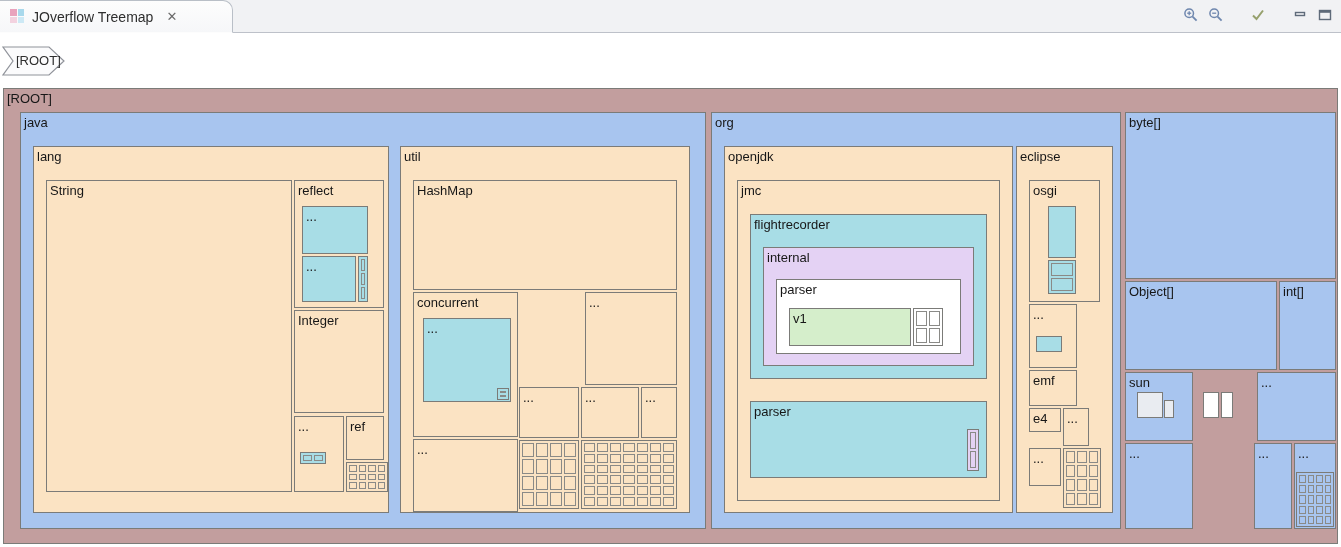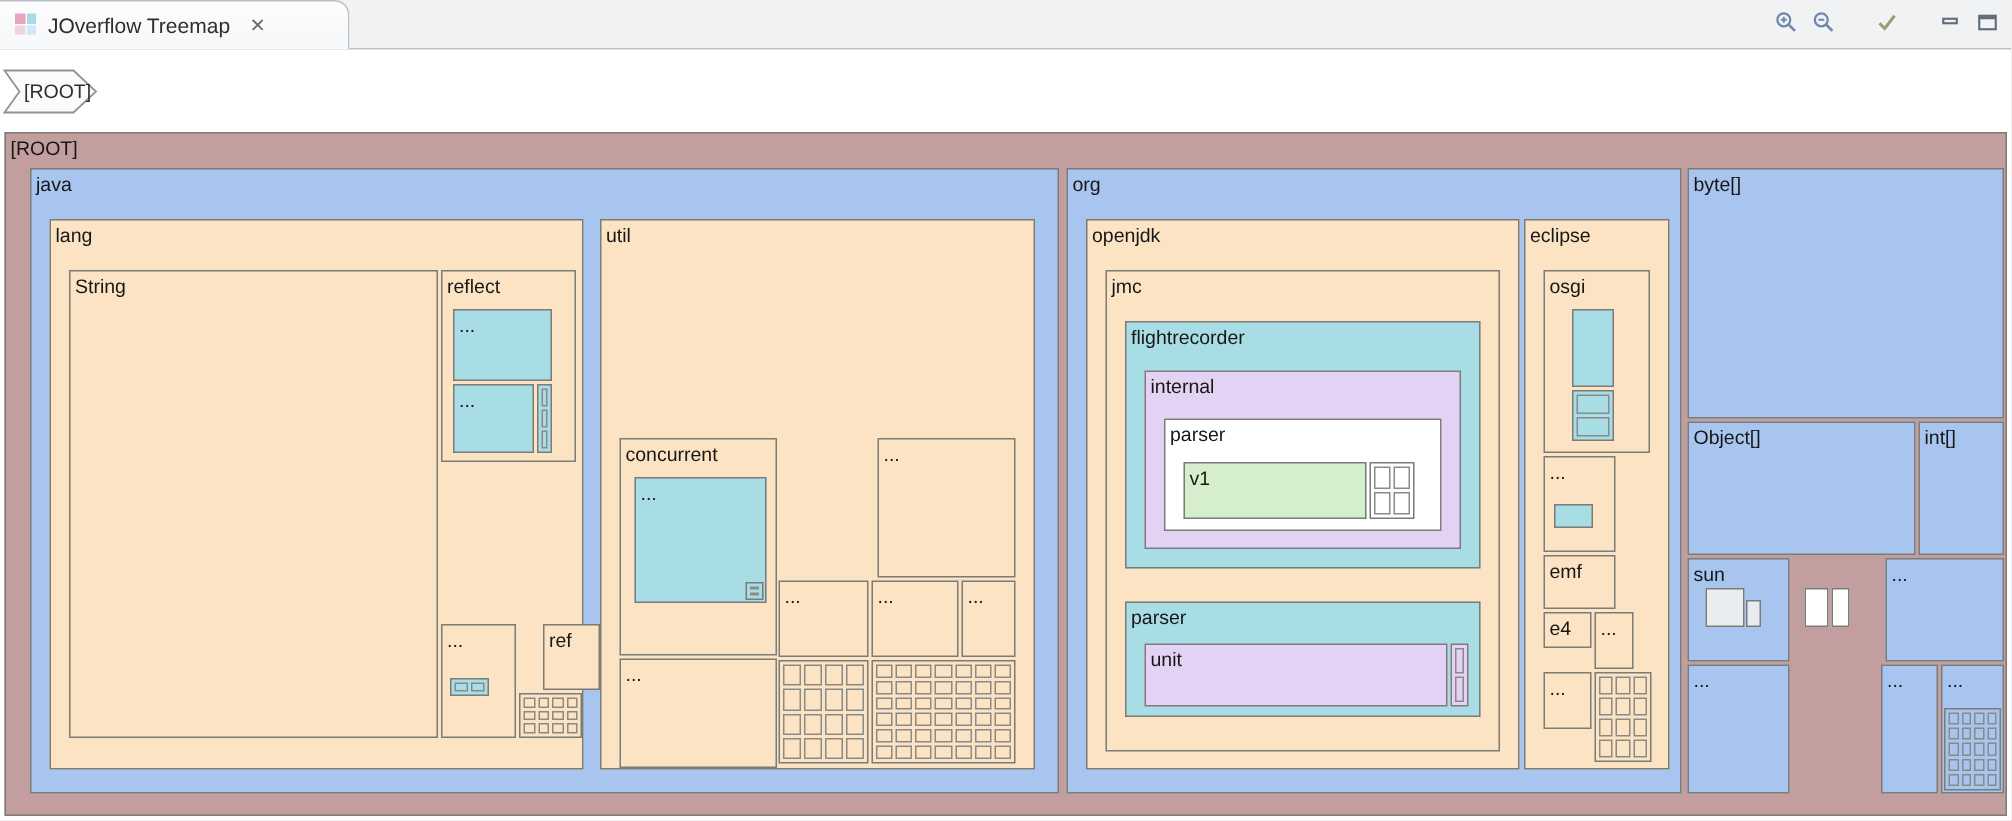--- a/index.html
+++ b/index.html
@@ -113,50 +113,56 @@
       <div class="tm-node" style="left: 302px; top: 256px; width: 54px; height: 46px; background: rgb(168, 221, 230);">
         <span class="tm-label">...</span>
       </div>
       <div class="tm-node" style="left: 358px; top: 256px; width: 10px; height: 46px; background: rgb(168, 221, 230);">
         <div class="tm-grid" style="grid-template-rows: repeat(3, 1fr); grid-template-columns: repeat(1, 1fr);">
           <div class="tm-cell" style="background: rgb(168, 221, 230);"></div>
           <div class="tm-cell" style="background: rgb(168, 221, 230);"></div>
           <div class="tm-cell" style="background: rgb(168, 221, 230);"></div>
         </div>
       </div>
+      <div class="tm-node" style="left: 294px; top: 310px; width: 90px; height: 103px; background: rgb(251, 227, 195);">
+        <span class="tm-label">Integer</span>
+      </div>
       <div class="tm-node" style="left: 294px; top: 416px; width: 50px; height: 76px; background: rgb(251, 227, 195);">
         <span class="tm-label">...</span>
       </div>
       <div class="tm-node" style="left: 300px; top: 452px; width: 26px; height: 12px; background: rgb(168, 221, 230);">
         <div class="tm-grid" style="grid-template-rows: repeat(1, 1fr); grid-template-columns: repeat(2, 1fr);">
           <div class="tm-cell" style="background: rgb(168, 221, 230);"></div>
           <div class="tm-cell" style="background: rgb(168, 221, 230);"></div>
         </div>
       </div>
-      <div class="tm-node" style="left: 362px; top: 416px; width: 38px; height: 44px; background: rgb(251, 227, 195);">
+      <div class="tm-node" style="left: 346px; top: 416px; width: 38px; height: 44px; background: rgb(251, 227, 195);">
         <span class="tm-label">ref</span>
       </div>
       <div class="tm-node" style="left: 346px; top: 462px; width: 42px; height: 30px; background: rgb(251, 227, 195);">
         <div class="tm-grid" style="grid-template-rows: repeat(3, 1fr); grid-template-columns: repeat(4, 1fr);">
           <div class="tm-cell" style="background: rgb(251, 227, 195);"></div>
           <div class="tm-cell" style="background: rgb(251, 227, 195);"></div>
           <div class="tm-cell" style="background: rgb(251, 227, 195);"></div>
           <div class="tm-cell" style="background: rgb(251, 227, 195);"></div>
           <div class="tm-cell" style="background: rgb(251, 227, 195);"></div>
           <div class="tm-cell" style="background: rgb(251, 227, 195);"></div>
           <div class="tm-cell" style="background: rgb(251, 227, 195);"></div>
           <div class="tm-cell" style="background: rgb(251, 227, 195);"></div>
           <div class="tm-cell" style="background: rgb(251, 227, 195);"></div>
           <div class="tm-cell" style="background: rgb(251, 227, 195);"></div>
           <div class="tm-cell" style="background: rgb(251, 227, 195);"></div>
           <div class="tm-cell" style="background: rgb(251, 227, 195);"></div>
         </div>
       </div>
       <div class="tm-node" style="left: 400px; top: 146px; width: 290px; height: 367px; background: rgb(251, 227, 195);">
         <span class="tm-label">util</span>
+      </div>
+      <div class="tm-node" style="left: 413px; top: 180px; width: 264px; height: 110px; background: rgb(251, 227, 195);">
+        <span class="tm-label">HashMap</span>
       </div>
       <div class="tm-node" style="left: 413px; top: 292px; width: 105px; height: 145px; background: rgb(251, 227, 195);">
         <span class="tm-label">concurrent</span>
       </div>
       <div class="tm-node" style="left: 423px; top: 318px; width: 88px; height: 84px; background: rgb(168, 221, 230);">
         <span class="tm-label">...</span>
       </div>
       <div class="tm-node" style="left: 497px; top: 388px; width: 12px; height: 12px; background: rgb(168, 221, 230);">
         <div class="tm-grid" style="grid-template-rows: repeat(2, 1fr); grid-template-columns: repeat(1, 1fr);">
           <div class="tm-cell" style="background: rgb(168, 221, 230);"></div>
@@ -269,23 +275,20 @@
         <div class="tm-grid" style="grid-template-rows: repeat(2, 1fr); grid-template-columns: repeat(2, 1fr);">
           <div class="tm-cell" style="background: rgb(255, 255, 255);"></div>
           <div class="tm-cell" style="background: rgb(255, 255, 255);"></div>
           <div class="tm-cell" style="background: rgb(255, 255, 255);"></div>
           <div class="tm-cell" style="background: rgb(255, 255, 255);"></div>
         </div>
       </div>
       <div class="tm-node" style="left: 750px; top: 401px; width: 237px; height: 77px; background: rgb(168, 221, 230);">
         <span class="tm-label">parser</span>
       </div>
-      <div class="tm-node" style="left: 763px; top: 429px; width: 202px; height: 42px; background: rgb(228, 210, 244);">
-        <span class="tm-label">unit</span>
-      </div>
       <div class="tm-node" style="left: 967px; top: 429px; width: 12px; height: 42px; background: rgb(228, 210, 244);">
         <div class="tm-grid" style="grid-template-rows: repeat(2, 1fr); grid-template-columns: repeat(1, 1fr);">
           <div class="tm-cell" style="background: rgb(228, 210, 244);"></div>
           <div class="tm-cell" style="background: rgb(228, 210, 244);"></div>
         </div>
       </div>
       <div class="tm-node" style="left: 1016px; top: 146px; width: 97px; height: 367px; background: rgb(251, 227, 195);">
         <span class="tm-label">eclipse</span>
       </div>
       <div class="tm-node" style="left: 1029px; top: 180px; width: 71px; height: 122px; background: rgb(251, 227, 195);">

